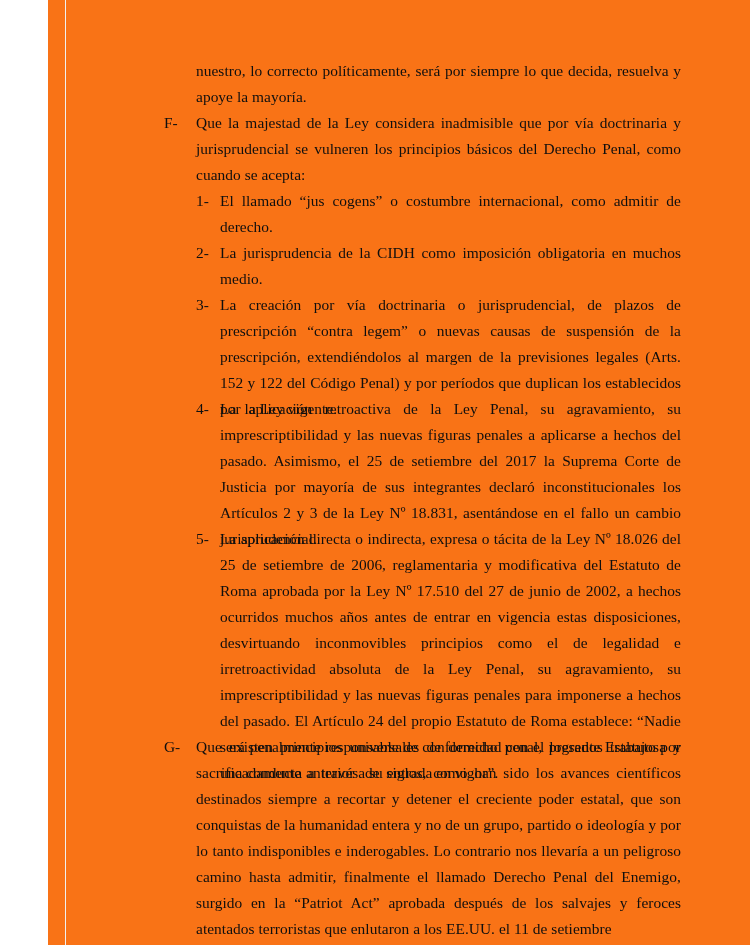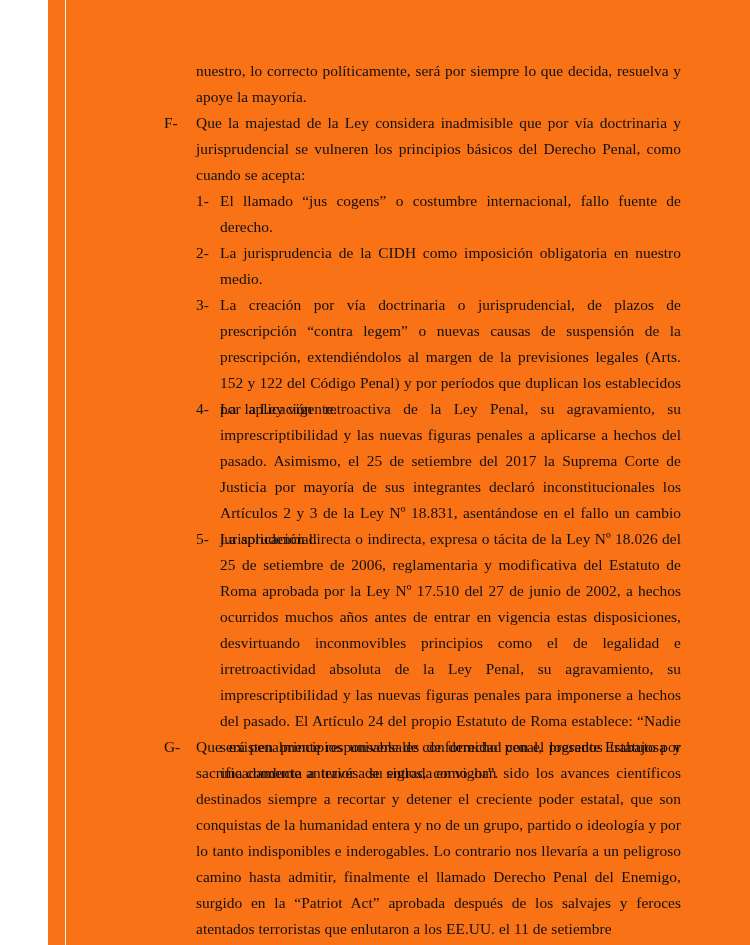--- a/index.html
+++ b/index.html
@@ -135,26 +135,26 @@
 
     <div class="para cont" style="top:58px;">nuestro, lo correcto políticamente, será por siempre lo que decida, resuelva y apoye la mayoría.</div>
 
     <div class="section" style="top:110px;">
       <span class="marker">F-</span>
       <div class="body">Que la majestad de la Ley considera inadmisible que por vía doctrinaria y jurisprudencial se vulneren los principios básicos del Derecho Penal, como cuando se acepta:</div>
     </div>
 
     <div class="subitem" style="top:188px;">
       <span class="marker">1-</span>
-      <div class="body">El llamado “jus cogens” o costumbre internacional, fallo fuente de derecho.</div>
+      <div class="body">El llamado “jus cogens” o costumbre internacional, como admitir de derecho.</div>
     </div>
 
     <div class="subitem" style="top:240px;">
       <span class="marker">2-</span>
-      <div class="body">La jurisprudencia de la CIDH como imposición obligatoria en nuestro medio.</div>
+      <div class="body">La jurisprudencia de la CIDH como imposición obligatoria en muchos medio.</div>
     </div>
 
     <div class="subitem" style="top:292px;">
       <span class="marker">3-</span>
       <div class="body">La creación por vía doctrinaria o jurisprudencial, de plazos de prescripción “contra legem” o nuevas causas de suspensión de la prescripción, extendiéndolos al margen de la previsiones legales (Arts. 152 y 122 del Código Penal) y por períodos que duplican los establecidos por la Ley vigente.</div>
     </div>
 
     <div class="subitem" style="top:396px;">
       <span class="marker">4-</span>
       <div class="body">La aplicación retroactiva de la Ley Penal, su agravamiento, su imprescriptibilidad y las nuevas figuras penales a aplicarse a hechos del pasado. Asimismo, el 25 de setiembre del 2017 la Suprema Corte de Justicia por mayoría de sus integrantes declaró inconstitucionales los Artículos 2 y 3 de la Ley Nº 18.831, asentándose en el fallo un cambio jurisprudencial.</div>

